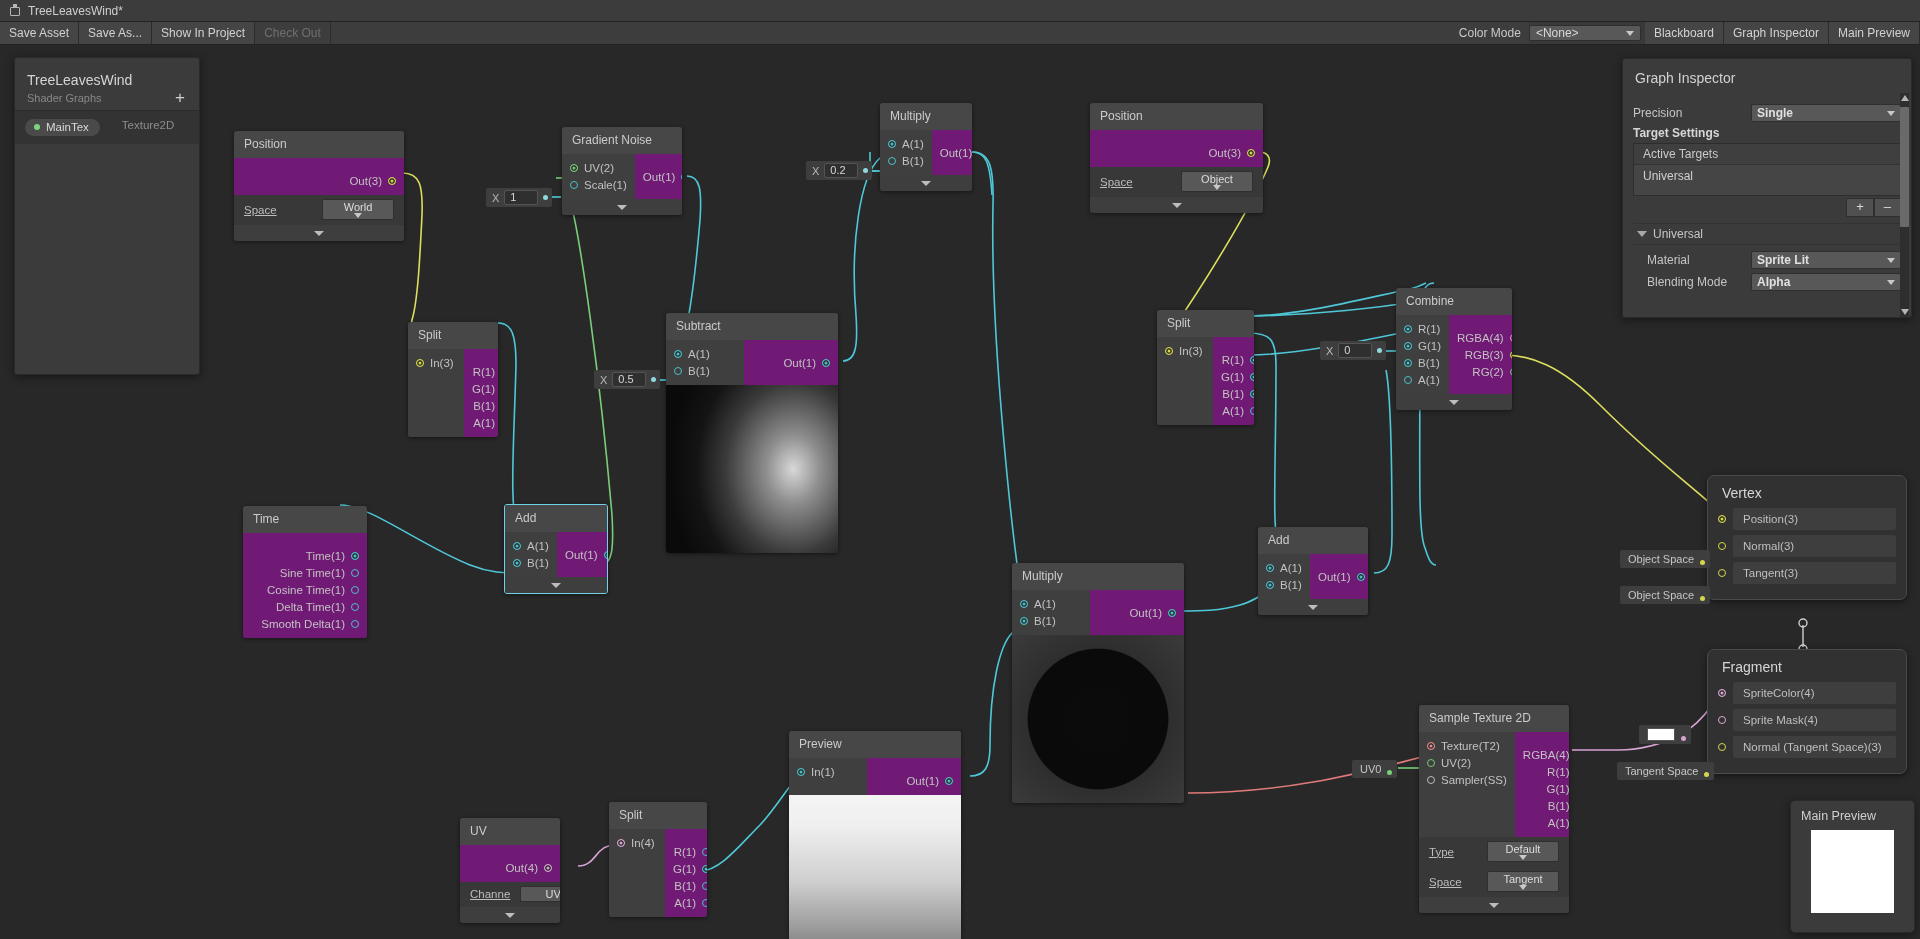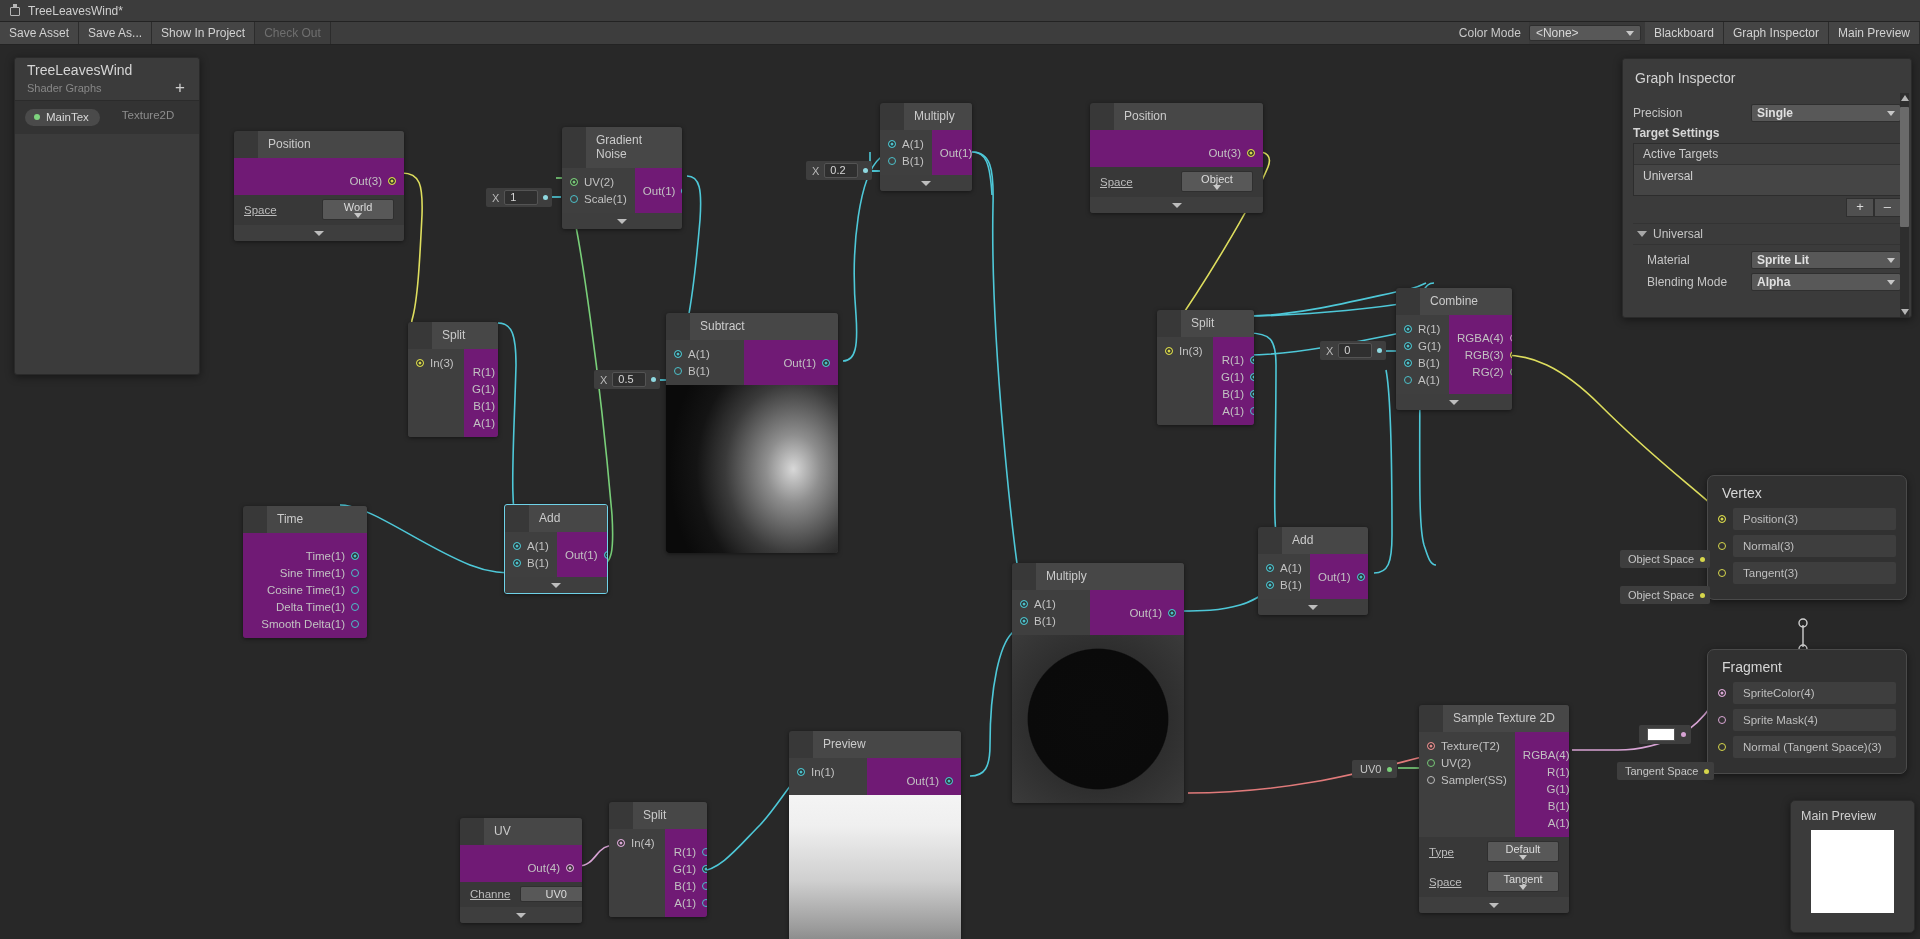--- a/index.html
+++ b/index.html
@@ -55,21 +55,21 @@
   }
   .caret { width:0;height:0;border-left:4px solid transparent;border-right:4px solid transparent;border-top:5px solid #c8c8c8; }
 
   
   .blackboard {
     position:absolute; left:14px; top:57px; width:186px; height:318px;
     background:#3b3b3b; border:1px solid #2a2a2a; border-radius:3px;
     box-shadow: 0 2px 8px rgba(0,0,0,.45);
     overflow:hidden;
   }
-  .bb-head { padding:4px 12px 6px 12px; }
+  .bb-head { padding:14px 12px 6px 12px; }
   .bb-title { font-size:14px; color:#d5d5d5; }
   .bb-sub-row { display:flex; align-items:center; justify-content:space-between; margin-top:4px; }
   .bb-sub { font-size:11px; color:#888; }
   .bb-plus { font-size:17px; color:#d0d0d0; line-height:12px; padding-right:2px; }
   .bb-body { background:#333; border-top:1px solid #2b2b2b; padding:8px 10px; }
   .bb-row { display:flex; gap:22px; }
   .bb-pill {
     display:flex; align-items:center; gap:6px;
     background:#4a4a4a; border-radius:10px; padding:2px 11px 3px 9px;
     font-size:11.5px; color:#d9d9d9;
@@ -81,21 +81,21 @@
   .canvas { position:absolute; left:0; top:45px; width:1920px; height:894px; background:#282828; }
   svg.wires { position:absolute; left:0; top:0; width:1920px; height:894px; pointer-events:none; }
 
   
   .node {
     position:absolute; background:#383838; border-radius:3px;
     box-shadow:0 1px 4px rgba(0,0,0,.5);
     font-size:11.5px; color:#c2c2c2; overflow:hidden;
   }
   .node.selected { border:1.5px solid #6fd2e8; }
-  .n-title { padding:6px 10px 7px 10px; background:#474747; font-size:12px; color:#cbcbcb;margin-left:24px; }
+  .n-title { padding:6px 10px 7px 10px; background:#474747; font-size:12px; color:#cbcbcb; }
   .n-ports { display:flex; background:#383838; }
   .n-in { background:#3f3f3f; flex:1; padding:5px 0 6px 0; }
   .n-out { background:#701a75; flex:1; padding:14px 0 6px 0; }
   .prow { display:flex; align-items:center; gap:6px; height:17px; padding:0 8px; }
   .prow.right { justify-content:flex-end; }
   .port {
     width:8px;height:8px;border-radius:50%;
     border:1.4px solid #4bbfc9; background:transparent; flex:none;
   }
   .port.filled { background:#4bbfc9; box-shadow: inset 0 0 0 1.5px #2b2b2b; }
@@ -137,21 +137,21 @@
   .master {
     position:absolute; background:#313131; border:1px solid #4a4a4a; border-radius:7px;
     padding:8px 10px 10px 10px; box-shadow:0 2px 7px rgba(0,0,0,.5);
   }
   .m-title { font-size:14px; color:#d6d6d6; padding:1px 2px 7px 4px; }
   .m-row { display:flex; align-items:center; gap:7px; margin-bottom:5px; }
   .m-slot { flex:1; background:#3e3e3e; border-radius:2px; padding:5px 10px; font-size:11.5px; color:#bfbfbf; }
 
   
   .chip {
-    position:absolute; display:flex; align-items:center; gap:6px;
+    position:absolute; display:flex; align-items:flex-end; gap:6px;
     background:#3e3e3e; border-radius:2px; padding:3px 5px 3px 8px;
     font-size:11px; color:#c6c6c6;
   }
   .chip .cdot { width:5px;height:5px;border-radius:50%;background:#d6d64b; }
   .swatch { width:28px;height:13px;background:#fff; border:1px solid #555; }
 
   
   .inspector {
     position:absolute; left:1622px; top:58px; width:290px; height:260px;
     background:#3b3b3b; border:1px solid #2a2a2a; border-radius:3px;
@@ -651,21 +651,21 @@
         <div class="n-out" style="flex:1">
           <div class="prow right">
             <span class="plabel">Out(1)</span>
             <span class="port filled"></span>
           </div>
         </div>
       </div>
       <div class="n-preview" style="height:172px; background: linear-gradient(to bottom, #f4f4f4 0%, #efefef 18%, #cfcfcf 50%, #9a9a9a 78%, #6a6a6a 100%);"></div>
     </div>
 
-    <div class="node" style="left:460px; top:773px; width:122px;">
+    <div class="node" style="left:460px; top:773px; width:100px;">
       <div class="n-title">UV</div>
       <div class="n-ports">
         <div class="n-out" style="flex:1">
           <div class="prow right">
             <span class="plabel">Out(4)</span>
             <span class="port pink filled"></span>
           </div>
         </div>
       </div>
       <div class="n-settings">

